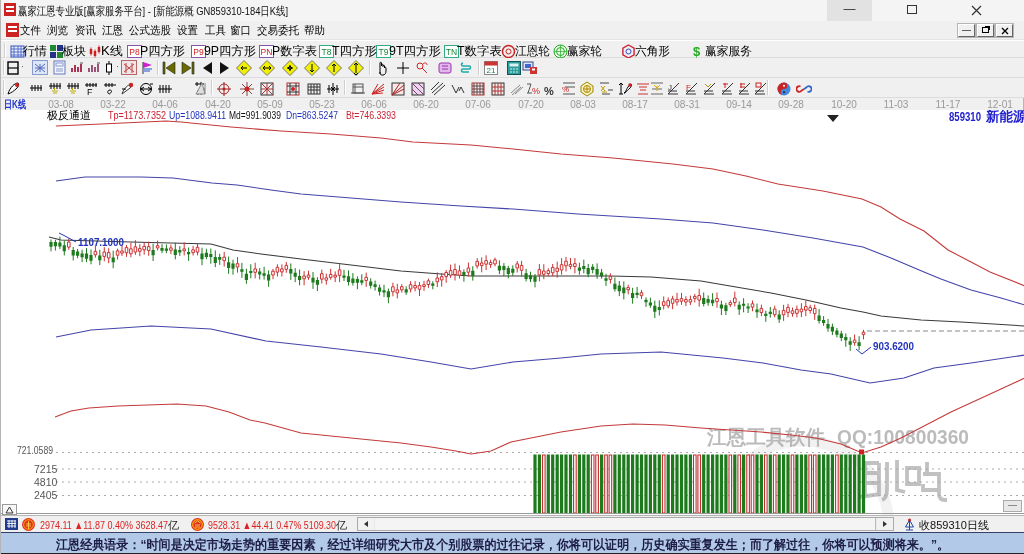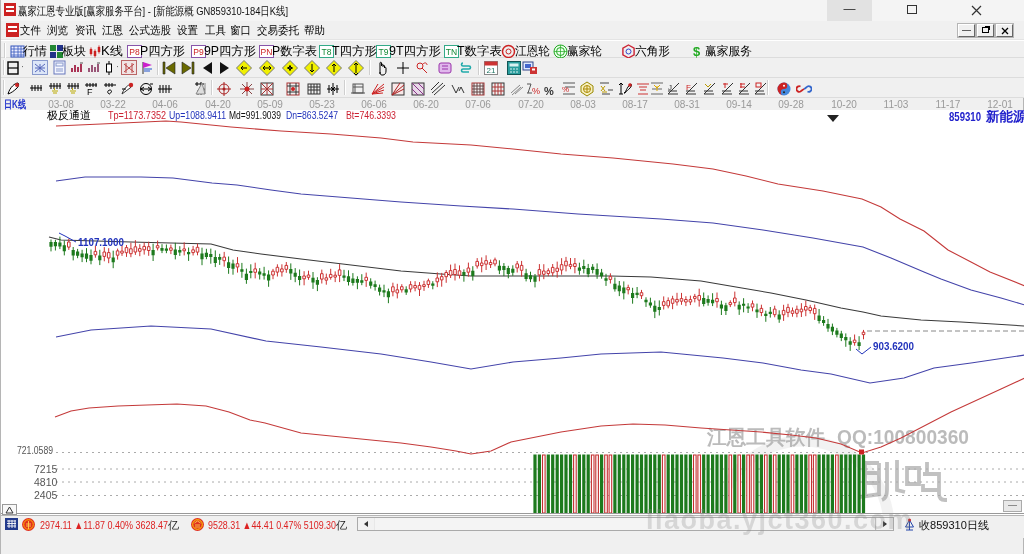--- a/index.html
+++ b/index.html
@@ -531,13 +531,17 @@
     <div style="position:absolute;left:17px;top:0;width:501px;height:12px;background:#f4f4f4;border-right:1px solid #bbb"></div>
     <div class="arr" style="right:0"><svg width="8" height="8" viewBox="0 0 8 8" style="margin-top:2px">
             <path d="M2 1l4 3-4 3z" fill="#333"></path>
           </svg></div>
   </div>
   <div class="st-ic" style="left:901px"><svg width="15" height="15" viewBox="0 0 15 15">
           <path d="M7.5 3v10M4 13h7M7.5 3L3.5 10h8z" fill="none" stroke="#2244aa"></path>
           <circle cx="7.5" cy="3" r="1.5" fill="#cc2222"></circle>
         </svg></div>
 </div>
-<div id="wm">liaoba.yjct360.com</div>
+<div class="row" id="quotebar">
+  <svg width="1024" height="22" viewBox="0 0 1024 22" style="position:absolute;left:0;top:0" font-family="Liberation Sans, sans-serif">
+        <text x="55" y="16" font-size="13" fill="#1c1c46" textLength="893" lengthAdjust="spacingAndGlyphs" font-weight="bold">江恩经典语录：“时间是决定市场走势的重要因素，经过详细研究大市及个别股票的过往记录，你将可以证明，历史确实重复发生；而了解过往，你将可以预测将来。”。</text>
+      </svg>
+</div>
 </div>
 </body></html>

